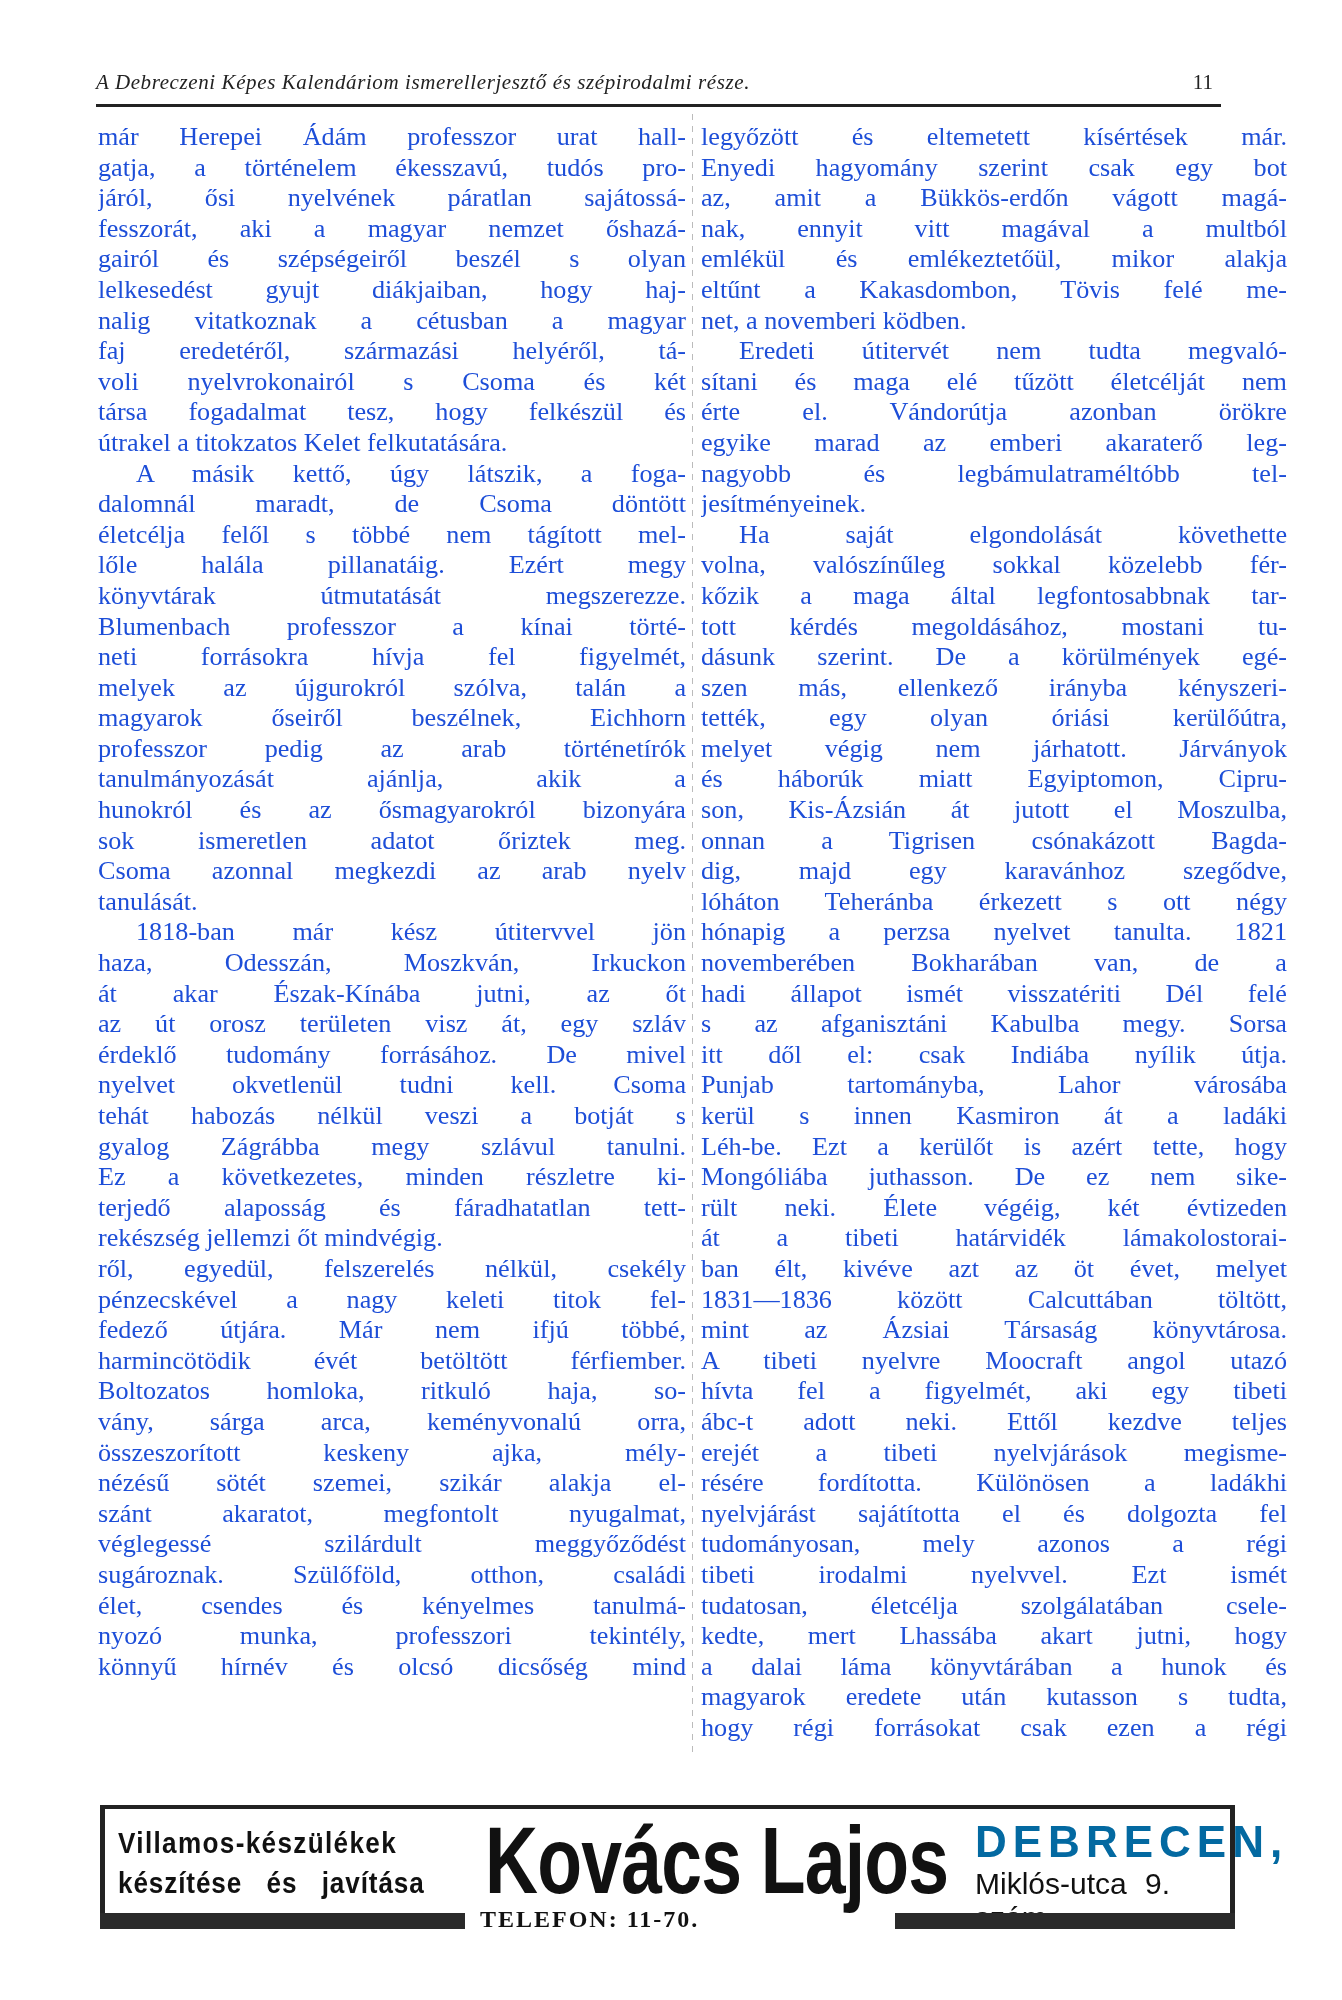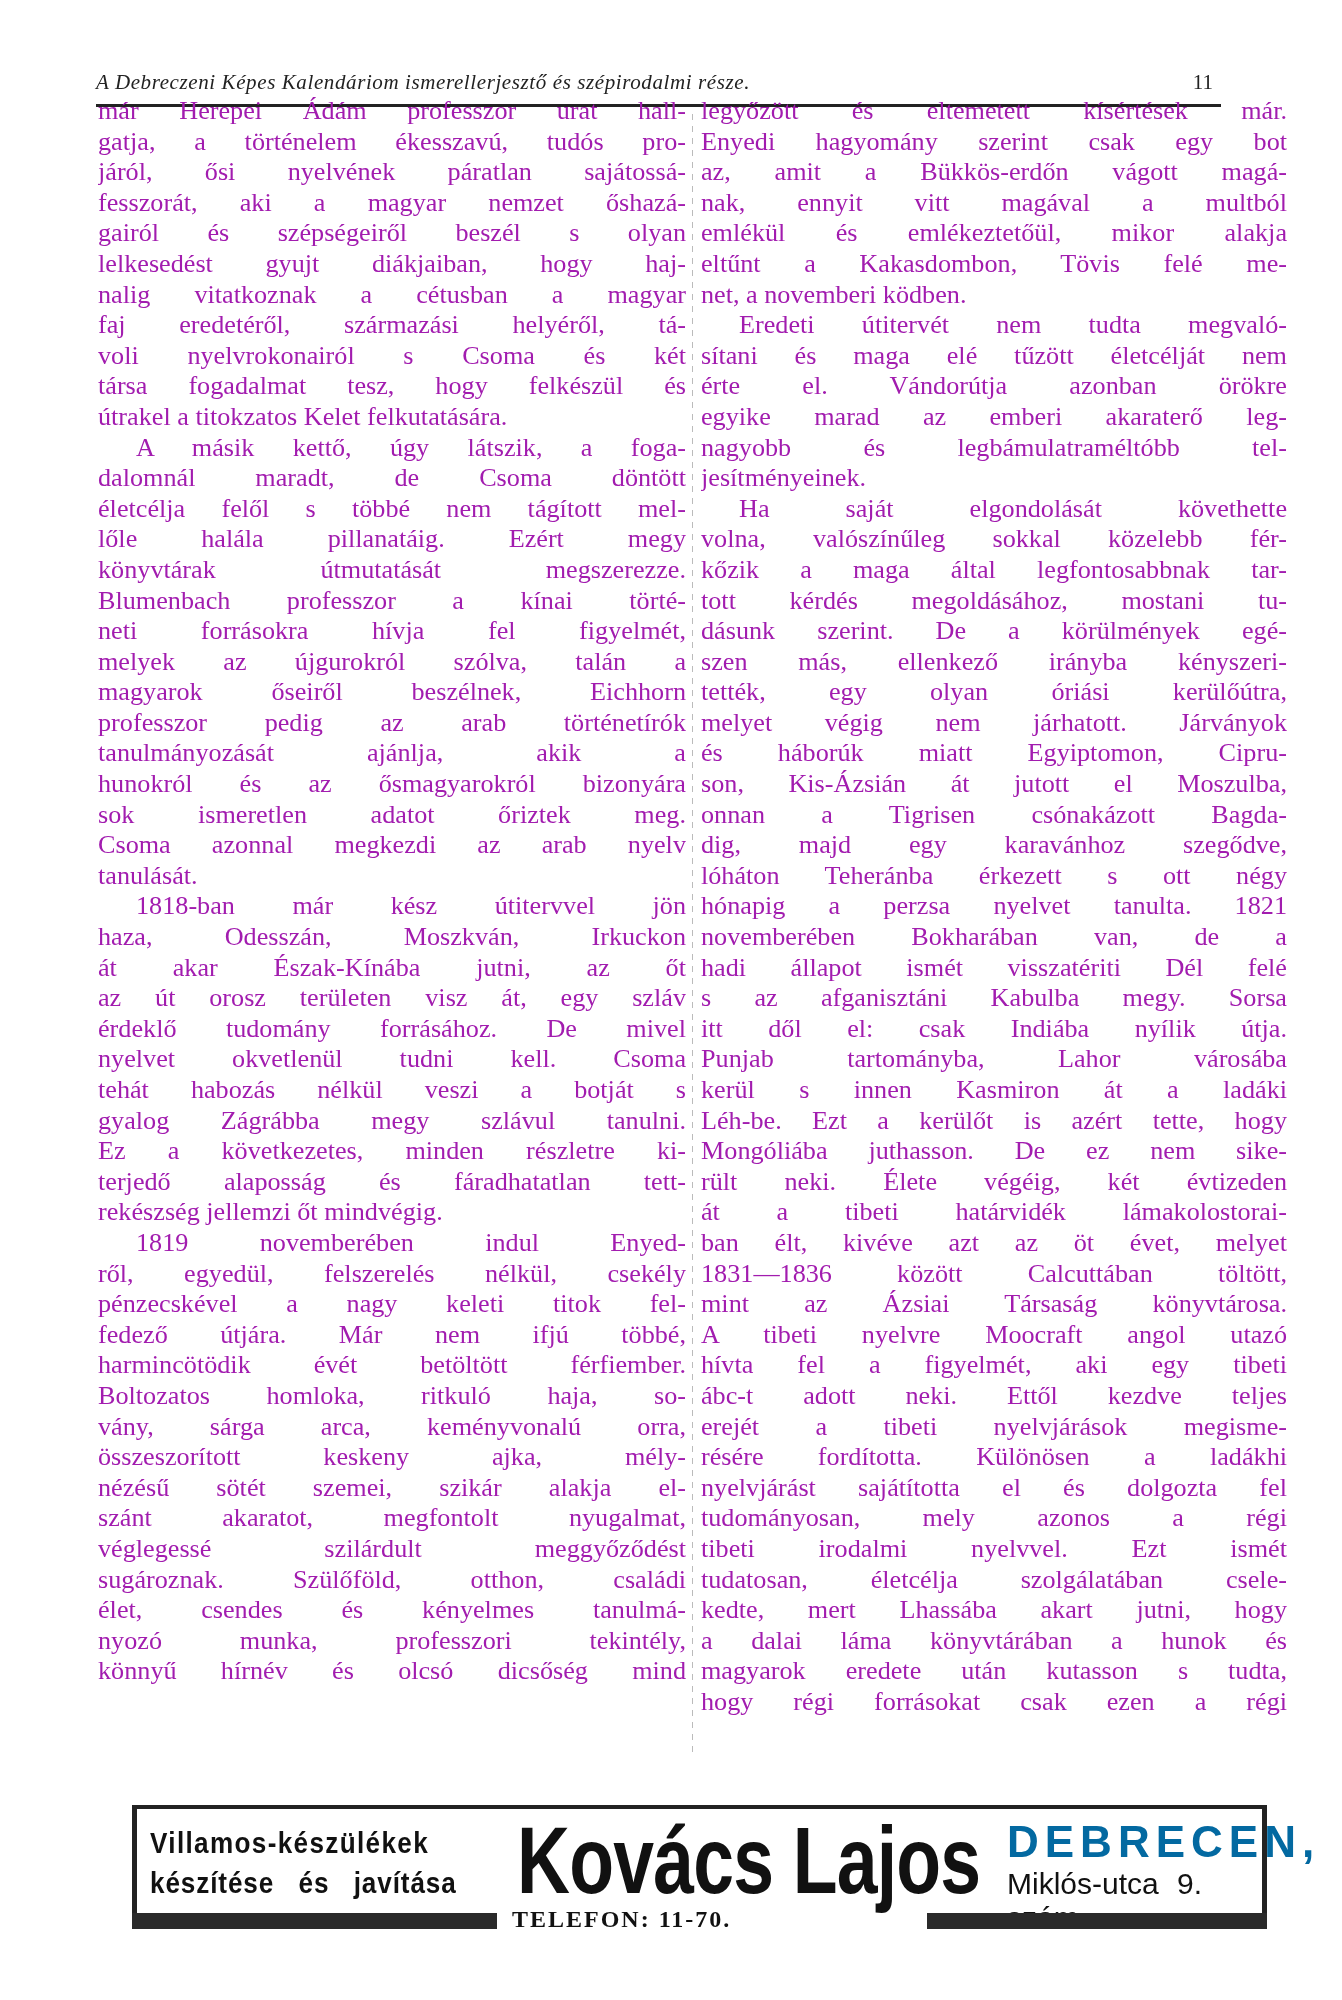--- a/index.html
+++ b/index.html
@@ -2,29 +2,29 @@
 <html><head>
 <meta charset="utf-8">
 <style>
   html, body { margin: 0; padding: 0; background: #ffffff; }
   body { width: 1342px; height: 2000px; position: relative; overflow: hidden; color: #1a1a1a; }
   .header { position: absolute; left: 96px; top: 70px; width: 1125px; height: 28px; }
   .header-title { position: absolute; left: 0; right: 60px; top: 0; text-align: left;
     font-family: "Liberation Serif", serif; font-style: italic; font-size: 21px; letter-spacing: 0.6px; color: #222; }
   .header-page { position: absolute; right: 8px; top: 0; font-family: "Liberation Serif", serif; font-size: 21px; color: #222; }
   .header-rule { position: absolute; left: 96px; top: 104px; width: 1125px; height: 3px; background: #222; }
-  .col { position: absolute; top: 96px; width: 588px; font-family: "Liberation Serif", serif; font-size: 26.2px; line-height: 30.6px; color: #a21caf; }
+  .col { position: absolute; top: 122px; width: 588px; font-family: "Liberation Serif", serif; font-size: 26.2px; line-height: 30.6px; color: #1d4ed8; }
   .col.left { left: 98px; }
   .col.right { left: 701px; width: 586px; }
   .col-divider { position: absolute; left: 692px; top: 114px; width: 1px; height: 1640px;
     background: repeating-linear-gradient(to bottom, #bbb 0 6px, transparent 6px 12px); }
   .line { display: block; text-align: justify; text-align-last: justify; white-space: nowrap; height: 30.6px; overflow: hidden; }
   .line.last { text-align-last: left; }
   .line.indent { padding-left: 38px; }
-  .ad { position: absolute; left: 100px; top: 1805px; width: 1135px; height: 150px; margin-left: 32px; }
+  .ad { position: absolute; left: 100px; top: 1805px; width: 1135px; height: 150px; }
   .ad-top-rule { position: absolute; left: 0; top: 0; width: 1135px; height: 4px; background: #222; }
   .ad-left-rule { position: absolute; left: 0; top: 0; width: 5px; height: 120px; background: #222; }
   .ad-right-rule { position: absolute; right: 0; top: 0; width: 5px; height: 120px; background: #222; }
   .ad-bottom-bar-left { position: absolute; left: 0; top: 108px; width: 365px; height: 16px; background: #2a2a2a; }
   .ad-bottom-bar-right { position: absolute; left: 795px; top: 108px; width: 340px; height: 16px; background: #2a2a2a; }
   .ad-telefon { position: absolute; left: 380px; top: 101px; font-family: Liberation Serif, serif; font-weight: bold; font-size: 24px; letter-spacing: 2px; color: #111; text-align: center; }
   .ad-line1 { position: absolute; left: 18px; top: 22px; font-family: "Liberation Sans", sans-serif; font-weight: bold; font-size: 29px; letter-spacing: 1.5px; color: #111; transform: scaleX(0.9); transform-origin: left; }
   .ad-line2 { position: absolute; left: 18px; top: 62px; font-family: "Liberation Sans", sans-serif; font-weight: bold; font-size: 29px; letter-spacing: 1px; word-spacing: 18px; color: #111; transform: scaleX(0.9); transform-origin: left; }
   .ad-name { position: absolute; left: 385px; top: 6px; font-family: "Liberation Sans", sans-serif; font-weight: bold; font-size: 94px; line-height: 100px; color: #111; transform: scaleX(0.78); transform-origin: left; letter-spacing: -1px; }
   .ad-city { position: absolute; left: 875px; top: 12px; font-family: "Liberation Sans", sans-serif; font-weight: bold; font-size: 44px; letter-spacing: 6px; color: #0369a1; }
@@ -70,21 +70,20 @@
     <span class="line">haza, Odesszán, Moszkván, Irkuckon</span>
     <span class="line">át akar Észak-Kínába jutni, az őt</span>
     <span class="line">az út orosz területen visz át, egy szláv</span>
     <span class="line">érdeklő tudomány forrásához. De mivel</span>
     <span class="line">nyelvet okvetlenül tudni kell. Csoma</span>
     <span class="line">tehát habozás nélkül veszi a botját s</span>
     <span class="line">gyalog Zágrábba megy szlávul tanulni.</span>
     <span class="line">Ez a következetes, minden részletre ki-</span>
     <span class="line">terjedő alaposság és fáradhatatlan tett-</span>
     <span class="line last">rekészség jellemzi őt mindvégig.</span>
-    <span class="line indent">1819 novemberében indul Enyed-</span>
     <span class="line">ről, egyedül, felszerelés nélkül, csekély</span>
     <span class="line">pénzecskével a nagy keleti titok fel-</span>
     <span class="line">fedező útjára. Már nem ifjú többé,</span>
     <span class="line">harmincötödik évét betöltött férfiember.</span>
     <span class="line">Boltozatos homloka, ritkuló haja, so-</span>
     <span class="line">vány, sárga arca, keményvonalú orra,</span>
     <span class="line">összeszorított keskeny ajka, mély-</span>
     <span class="line">nézésű sötét szemei, szikár alakja el-</span>
     <span class="line">szánt akaratot, megfontolt nyugalmat,</span>
     <span class="line">véglegessé szilárdult meggyőződést</span>

